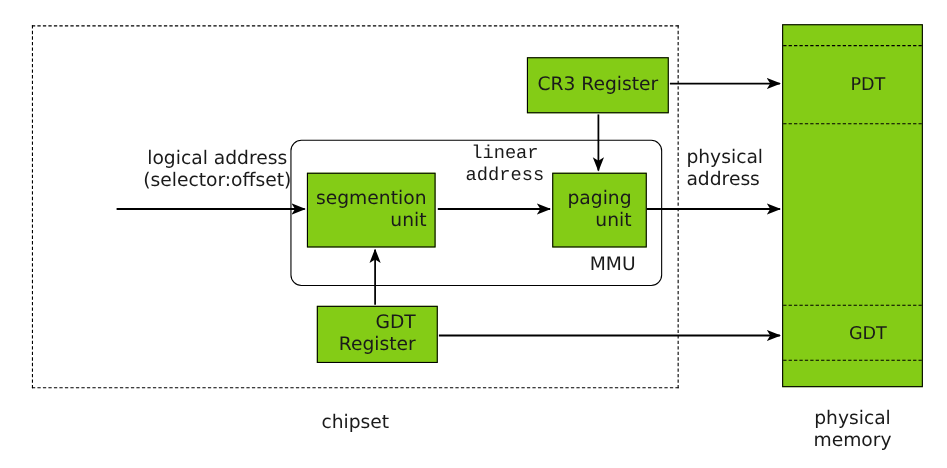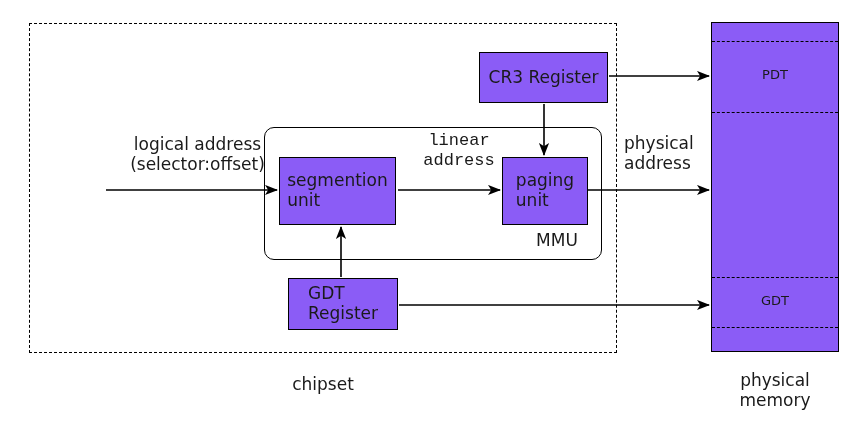--- a/index.html
+++ b/index.html
@@ -23,25 +23,25 @@
     left: 0;
     top: 0;
     width: 861px;
     height: 425px;
     pointer-events: none;
   }
   .box {
     position: absolute;
     box-sizing: border-box;
     border: 1.6px solid #000000;
-    background: #8b5cf6;
+    background: #84cc16;
     display: flex;
     align-items: center;
     justify-content: center;
-    text-align: left;
+    text-align: right;
     line-height: 1.15;
     color: #1a1a1a;
     font-size: 17px;
   }
   .lbl {
     position: absolute;
     text-align: center;
     line-height: 1.18;
     color: #1a1a1a;
     font-size: 17px;
@@ -62,22 +62,23 @@
     background: transparent;
   }
   .memband-line {
     position: absolute;
     border-top: 1.6px dashed #000000;
     height: 0;
   }
   .cell-text {
     position: absolute;
     text-align: center;
-    font-size: 13px;
+    font-size: 16px;
     color: #1a1a1a;
+    margin-left: 14px;
   }
 </style>
 </head>
 <body>
 
 <div id="canvas">
 
   <div class="dashbox" style="left:29px; top:23px; width:588px; height:330px;"></div>
 
   <div class="mmu-frame" style="left:264px; top:127px; width:338px; height:133px;"></div>

